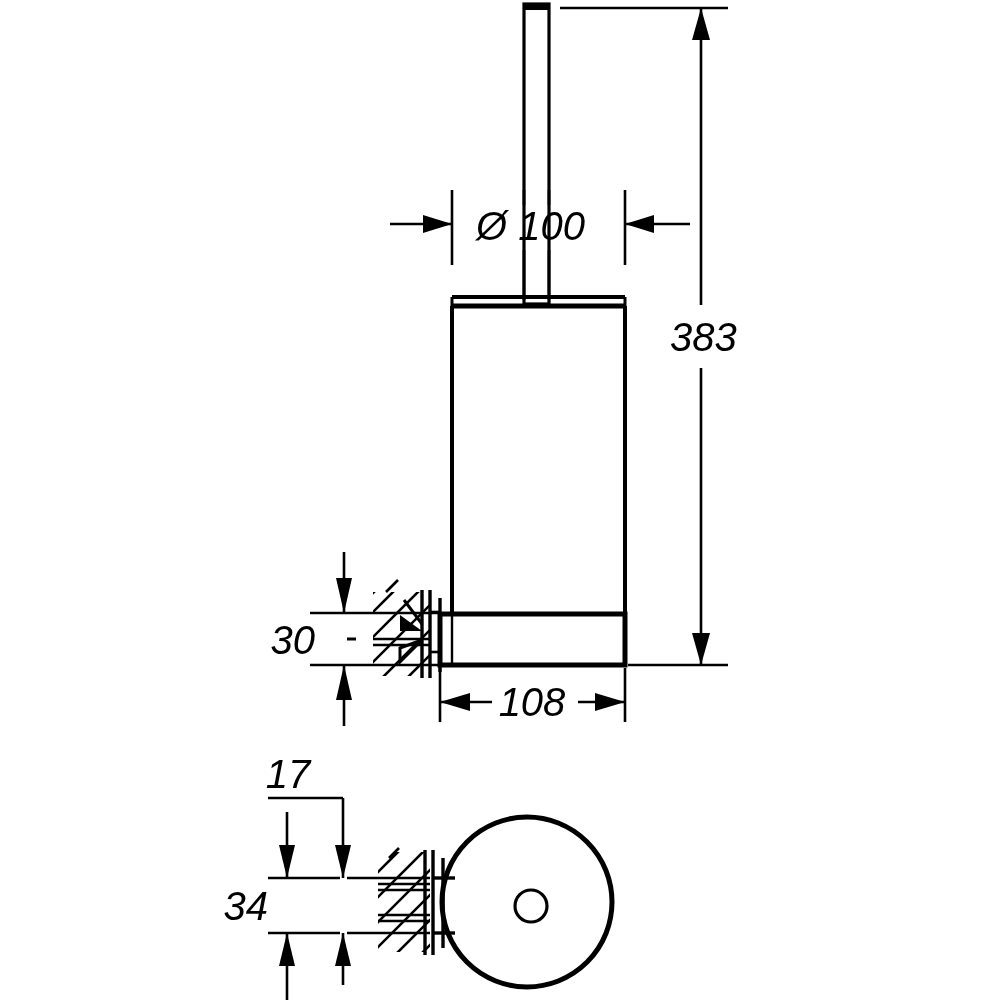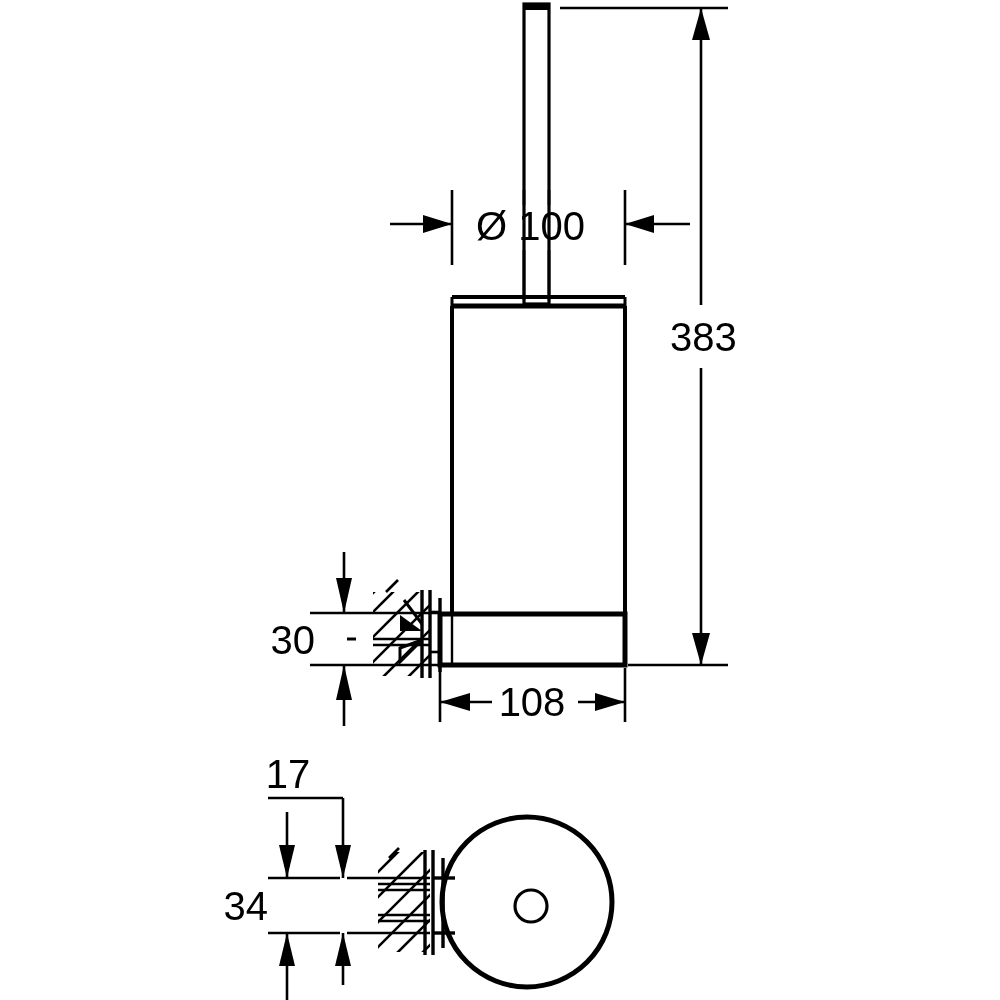--- a/index.html
+++ b/index.html
@@ -9,20 +9,21 @@
   }
   body {
     font-family: "Liberation Sans", sans-serif;
   }
   #drawing-root {
     position: relative;
     width: 1000px;
     height: 1000px;
     background: #ffffff;
     overflow: hidden;
+    font-style: italic;
   }
   svg#tech-drawing {
     display: block;
     width: 1000px;
     height: 1000px;
   }
   .dim-text {
     font-family: "Liberation Sans", sans-serif;
     font-size: 40px;
     fill: #000000;

